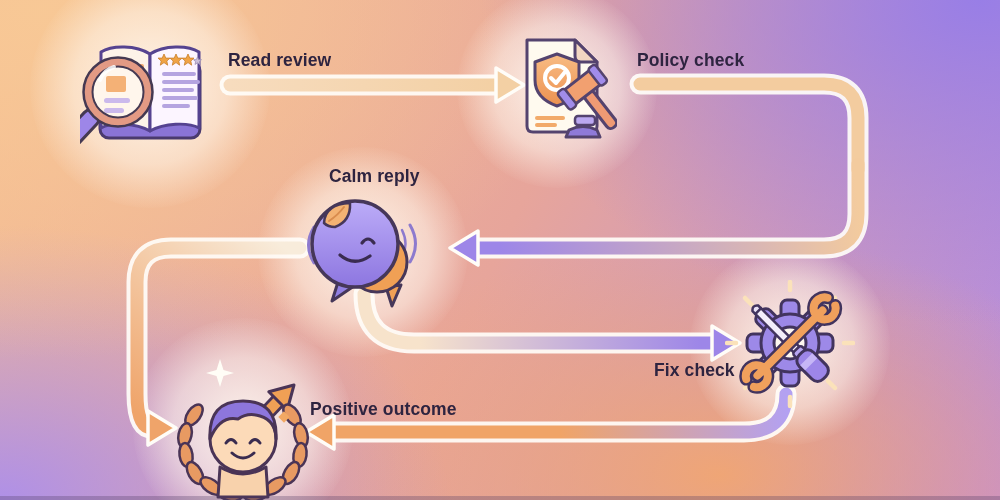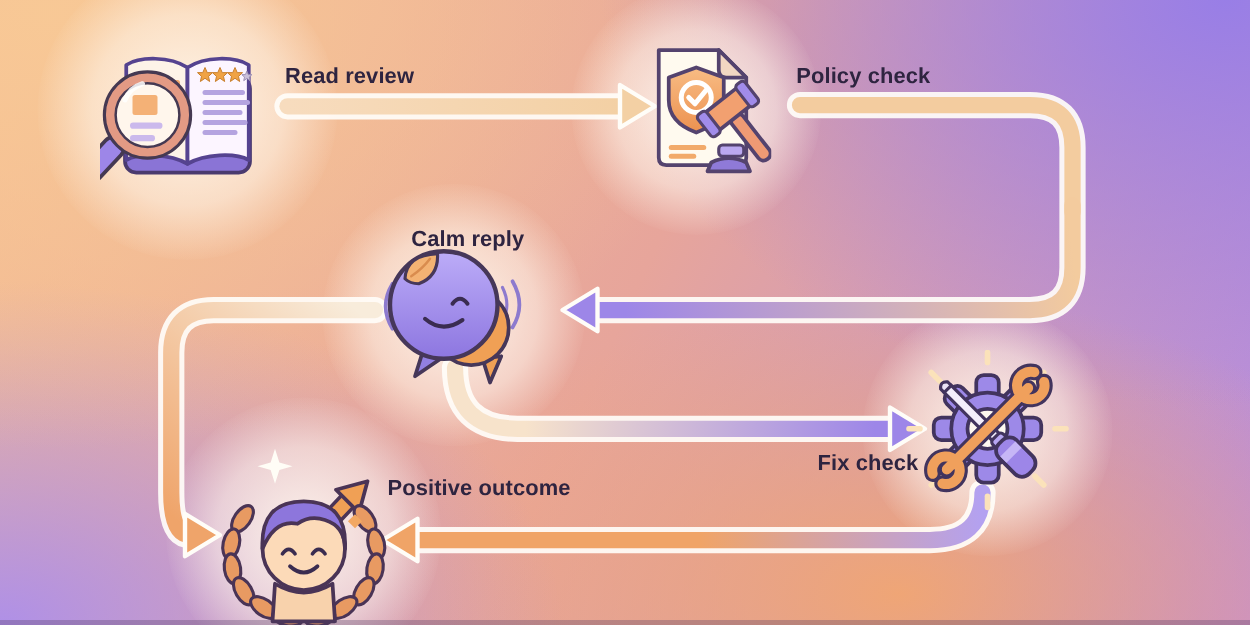--- a/index.html
+++ b/index.html
@@ -239,18 +239,18 @@
       <path d="M52 84 Q50 46 85 46 Q120 46 118 84 Q118 66 102 61 Q90 57 80 64 Q62 60 52 84 Z" fill="#8d76dc" stroke="#4a3456" stroke-width="3" stroke-linejoin="round"></path>
       <path d="M68 88 Q73 81 78 88 M92 88 Q97 81 102 88" stroke="#3a2c50" stroke-width="3" fill="none" stroke-linecap="round"></path>
       <path d="M74 98 Q85 108 96 98" stroke="#3a2c50" stroke-width="3" fill="none" stroke-linecap="round"></path>
     </g>
     <path d="M62 4 L65.5 15 L76 18 L65.5 21 L62 32 L58.5 21 L48 18 L58.5 15 Z" fill="#fffdf6"></path>
     <rect x="122" y="58" width="8" height="8" transform="rotate(45 126 62)" fill="#f2a863"></rect>
   </svg>
 
   <div class="label" style="left:228px;top:50px;">Read review</div>
   <div class="label" style="left:637px;top:50px;">Policy check</div>
-  <div class="label" style="left:329px;top:181px;">Calm reply</div>
+  <div class="label" style="left:329px;top:166px;">Calm reply</div>
   <div class="label" style="left:654px;top:360px;">Fix check</div>
-  <div class="label" style="left:310px;top:380px;">Positive outcome</div>
+  <div class="label" style="left:310px;top:399px;">Positive outcome</div>
 
   <div id="bottom-strip"></div>
 </div>
 
 </body></html>

